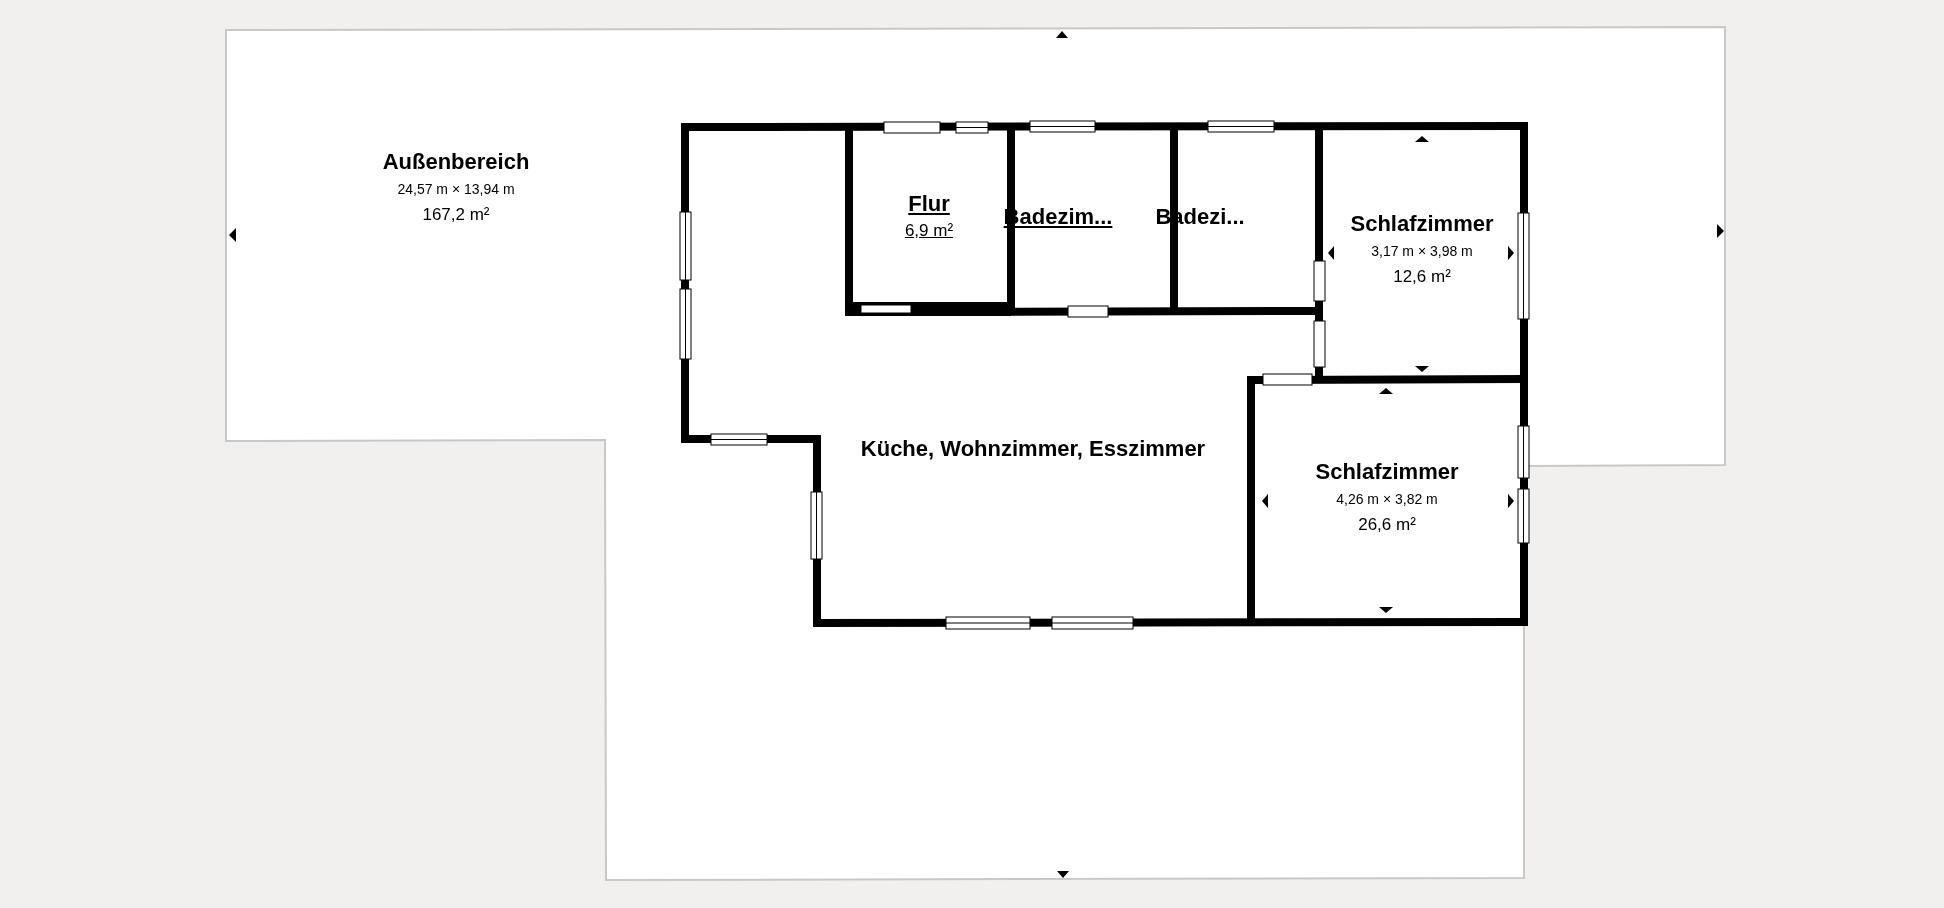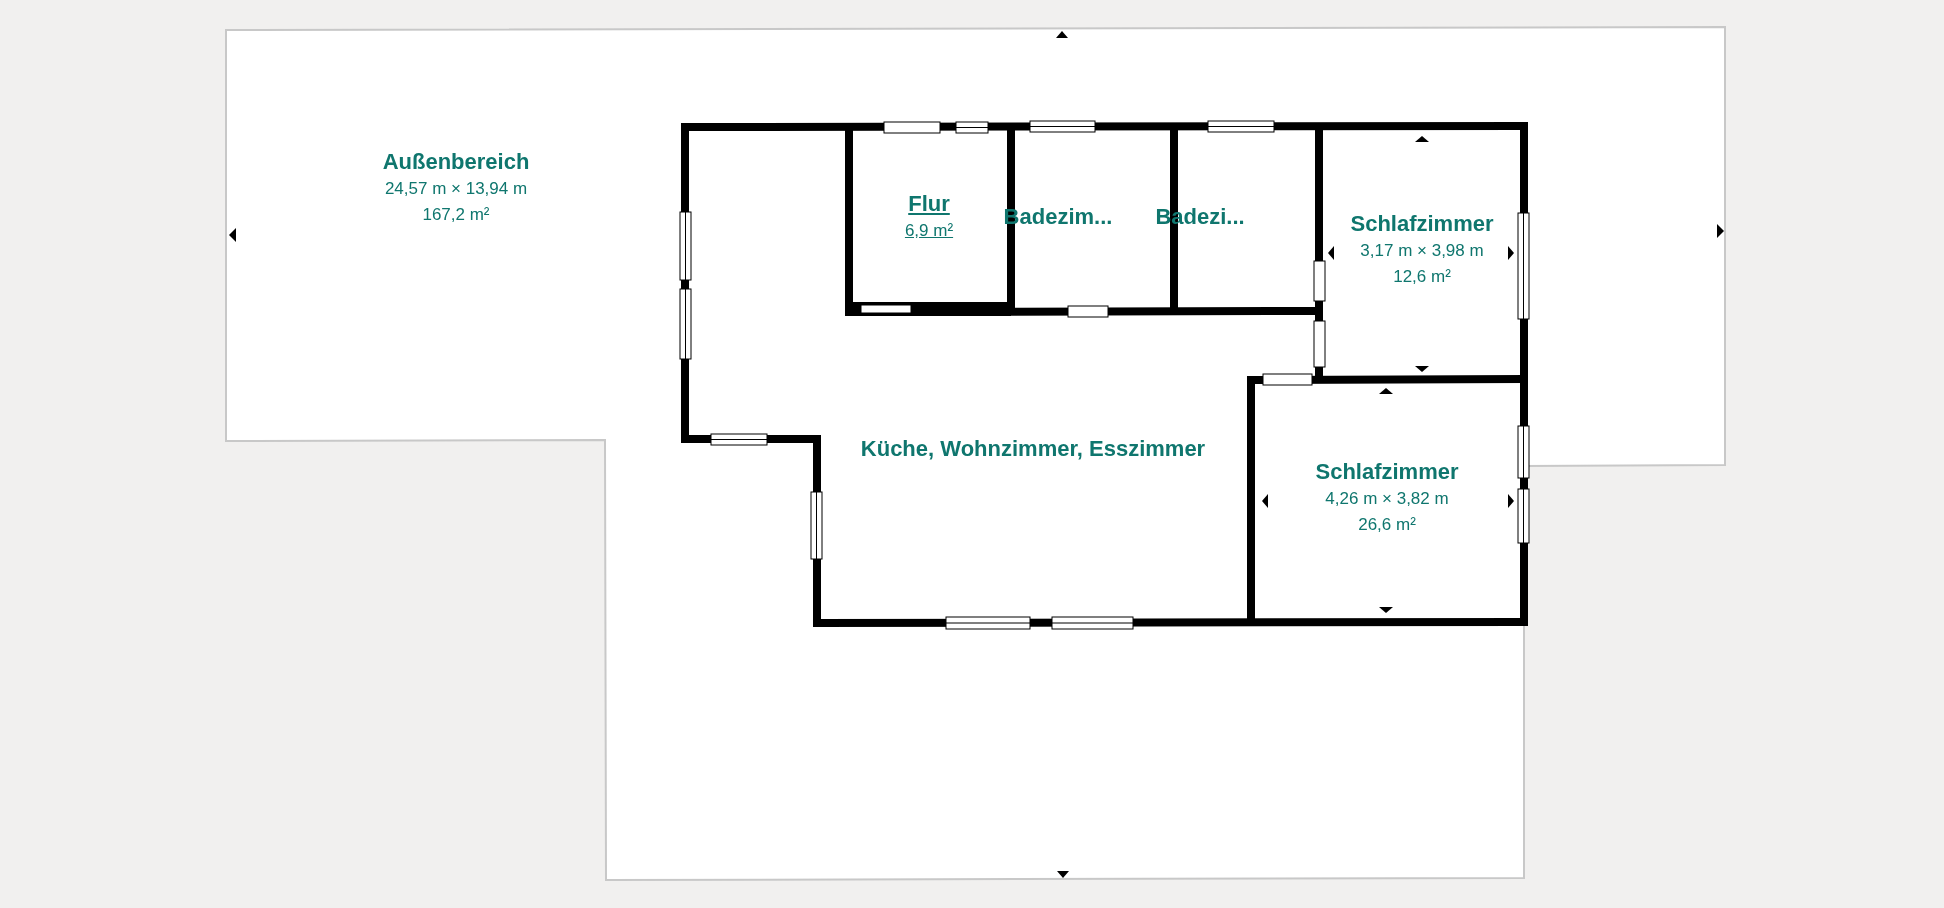--- a/index.html
+++ b/index.html
@@ -1,20 +1,20 @@
 <!DOCTYPE html>
 <html><head>
 <meta charset="utf-8">
 <style>
   html, body { margin:0; padding:0; }
   body { width:1944px; height:908px; background:#f1f0ef; overflow:hidden; position:relative; font-family:"Liberation Sans", sans-serif; }
   #plan { position:absolute; left:0; top:0; width:1944px; height:908px; }
-  .room-label { position:absolute; transform:translate(-50%,0); text-align:center; color:#0f766e; white-space:nowrap; }
+  .room-label { position:absolute; transform:translate(-50%,0); text-align:center; color:#000000; white-space:nowrap; }
   .room-name { font-family:"Liberation Sans", sans-serif; font-weight:bold; font-size:22px; line-height:28px; }
-  .room-dim { font-family:"Liberation Sans", sans-serif; font-size:17px; line-height:26px; }
+  .room-dim { font-family:"Liberation Sans", sans-serif; font-size:14px; line-height:26px; }
   .room-area { font-family:"Liberation Sans", sans-serif; font-size:17px; line-height:26px; }
 </style>
 </head>
 <body>
 
 <svg id="plan" viewBox="0 0 1944 908" xmlns="http://www.w3.org/2000/svg">
 
   <polygon points="226,30 1725,27 1725,465 1524,466 1524,878 606,880 605,440 226,441" fill="#ffffff" stroke="#c8c8c8" stroke-width="2"></polygon>
 
   <polygon points="1056,38 1068,38 1062,31" fill="#000"></polygon>
@@ -105,21 +105,21 @@
   <div class="room-name">Außenbereich</div>
   <div class="room-dim">24,57 m × 13,94 m</div>
   <div class="room-area">167,2 m²</div>
 </div>
 
 <div class="room-label" style="left:929px; top:190px;text-decoration:underline;">
   <div class="room-name">Flur</div>
   <div class="room-area">6,9 m²</div>
 </div>
 
-<div class="room-label" style="left:1058px; top:203px;">
+<div class="room-label" style="left:1058px; top:203px;text-decoration:underline;">
   <div class="room-name">Badezim...</div>
 </div>
 
 <div class="room-label" style="left:1200px; top:203px;">
   <div class="room-name">Badezi...</div>
 </div>
 
 <div class="room-label" style="left:1422px; top:210px;">
   <div class="room-name">Schlafzimmer</div>
   <div class="room-dim">3,17 m × 3,98 m</div>

